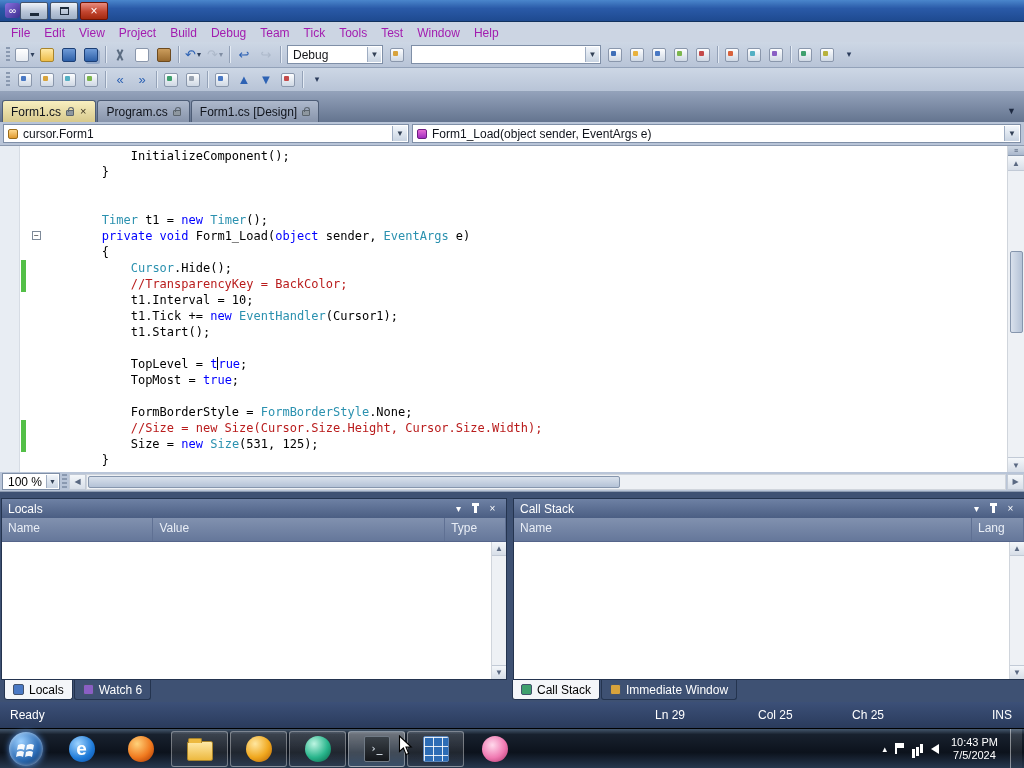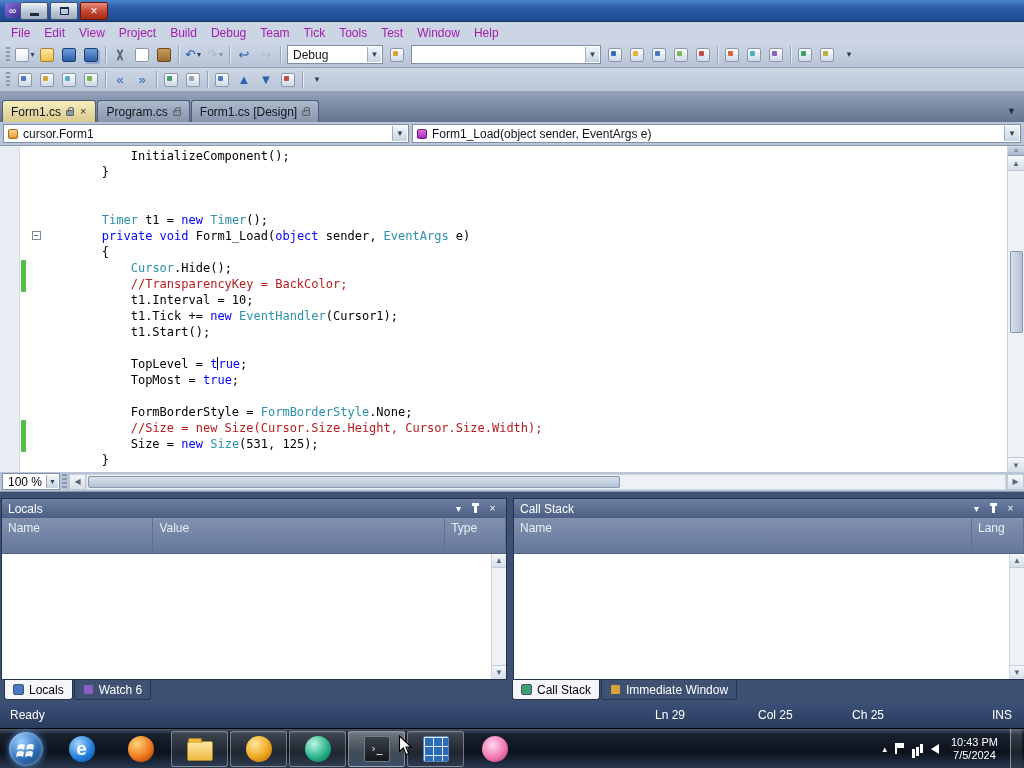--- a/index.html
+++ b/index.html
@@ -129,21 +129,21 @@
   .panel{background:#fff;border:1px solid #24344f;display:flex;flex-direction:column}
   .panel.locals{width:506px;margin-right:6px}
   .panel.callstack{flex:1}
   .ptitle{height:19px;background:linear-gradient(#6e81a4,#4b5e83);color:#fff;display:flex;align-items:center;
     padding:0 6px;gap:4px}
   .ptitle .t{flex:1;white-space:nowrap}
   .ptbtn{width:15px;height:14px;display:flex;align-items:center;justify-content:center;font-size:10px;
     color:#fff;border-radius:2px}
   .pin-ic{width:3px;height:7px;background:#fff;position:relative;margin-top:2px}
   .pin-ic::before{content:"";position:absolute;top:-3px;left:-2px;width:7px;height:3px;background:#fff}
-  .pcols{height:36px;background:linear-gradient(#8191af,#65779a);display:flex;border-bottom:1px solid #55658a;
+  .pcols{height:24px;background:linear-gradient(#8191af,#65779a);display:flex;border-bottom:1px solid #55658a;
     color:#e9eef6;overflow:hidden}
   .pcol{padding:3px 6px;border-right:1px solid #5f7093;white-space:nowrap;overflow:hidden}
   .pbody{flex:1;background:#fff;position:relative}
   .pscroll{position:absolute;right:0;top:0;bottom:0;width:15px;background:#eef1f5;border-left:1px solid #d0d5dc}
   .pscroll .sarrow{height:14px}
 
   
   .ptabs{height:22px;background:#3e5173;display:flex;align-items:flex-start}
   .ptab-group{display:flex;gap:1px}
   .ptab-group.left{width:512px;padding-left:4px}

